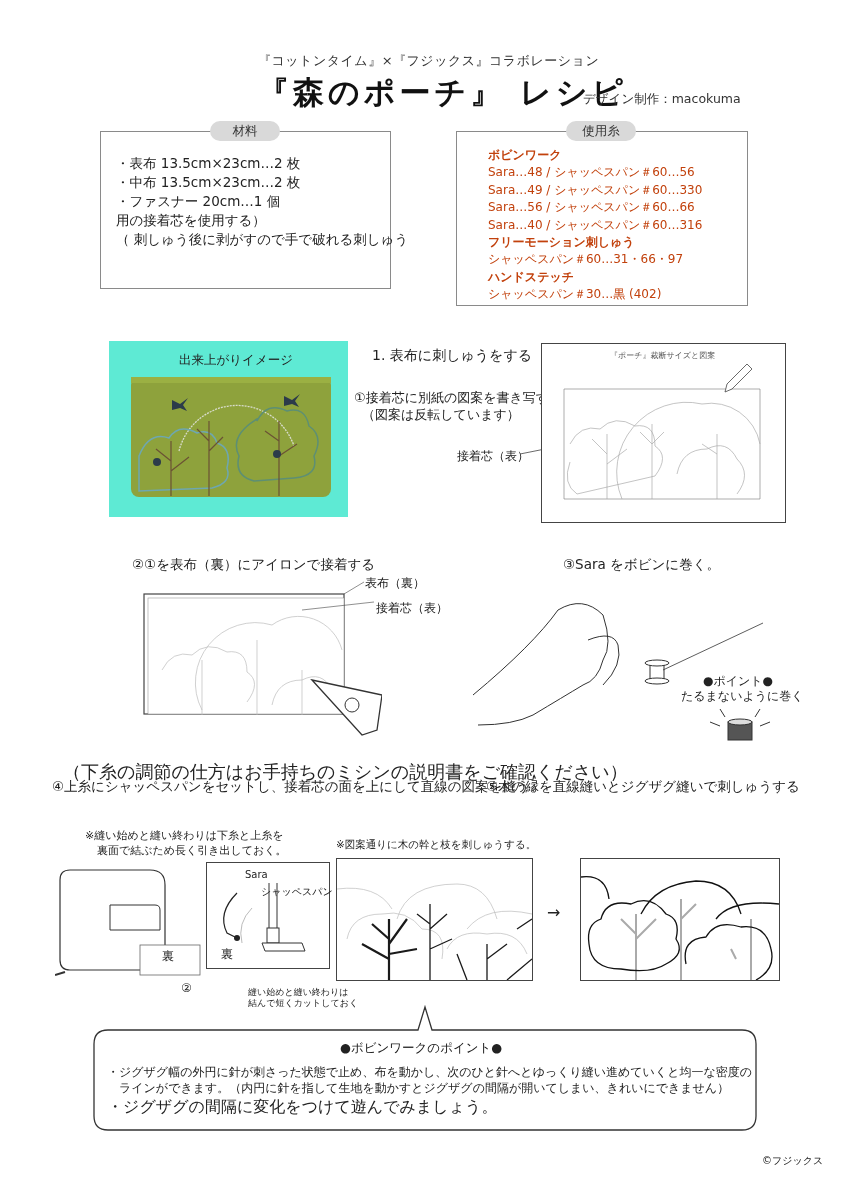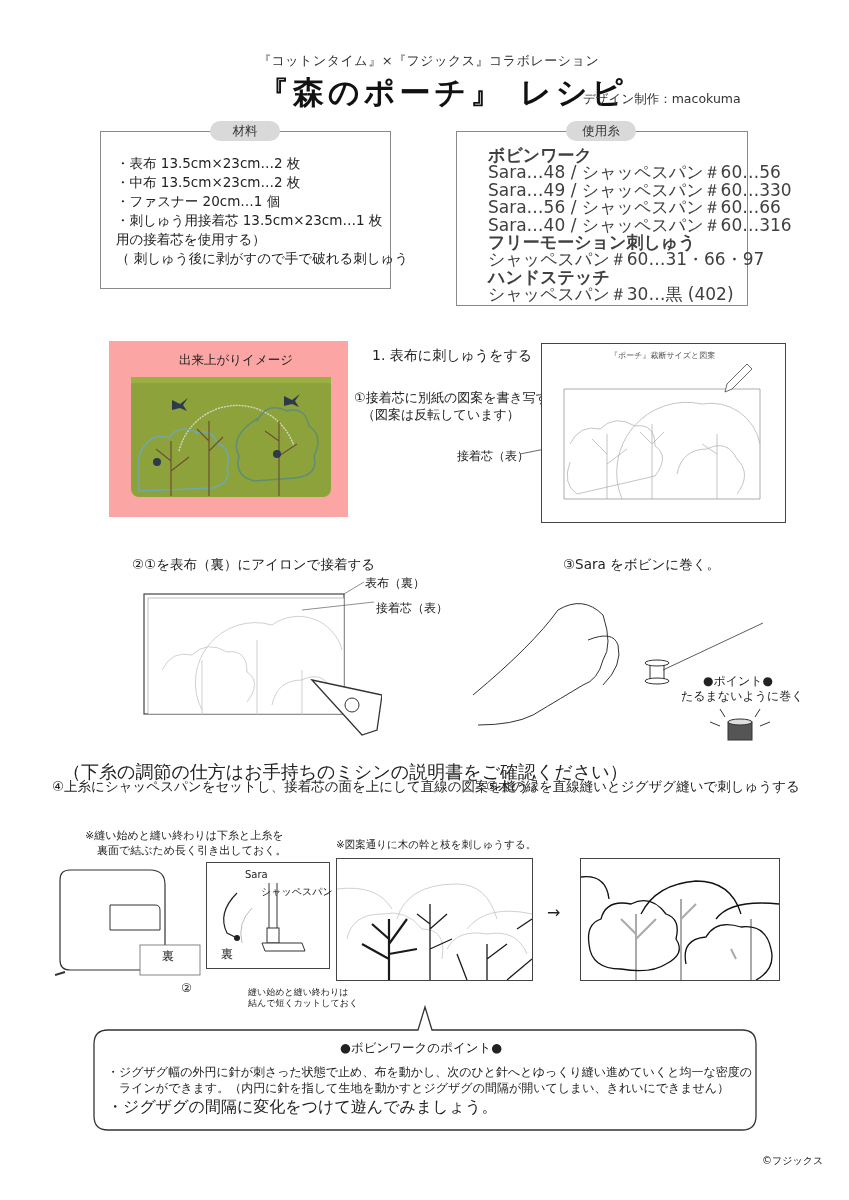--- a/index.html
+++ b/index.html
@@ -6,42 +6,41 @@
   body { width:849px; height:1200px; position:relative; overflow:hidden;
          font-family:"DejaVu Sans","Liberation Sans",sans-serif; color:#231f20; }
   .abs { position:absolute; }
   .subtitle { left:258px; top:52px; font-size:13px; color:#333; letter-spacing:0.5px; }
   .title { left:258px; top:72px; font-size:31px; font-weight:bold; letter-spacing:4px; color:#111; }
   .designer { left:583px; top:91px; font-size:12.5px; color:#333; }
   .box { border:1px solid #8a8a8a; }
   .pill { position:absolute; background:#d9d9d9; border-radius:12px; height:20px; line-height:20px;
           text-align:center; font-size:12.5px; color:#333; }
   .mat-list { left:116px; top:154px; font-size:13.5px; line-height:19px; color:#222; }
-  .thread-list { left:488px; top:147px; font-size:17px; line-height:17.4px; color:#404040; }
+  .thread-list { left:488px; top:147px; font-size:12px; line-height:17.4px; color:#c2410c; }
   .thread-list .hd { font-weight:bold; }
   .txt { font-size:13px; color:#222; white-space:nowrap; }
   .sm { font-size:10px; color:#222; white-space:nowrap; }
-  .photo { left:109px; top:341px; width:239px; height:176px; background:#fca5a5; }
+  .photo { left:109px; top:341px; width:239px; height:176px; background:#5eead4; }
   .frame { background:#fff; border:1.5px solid #444; }
   svg { display:block; }
 </style>
 </head>
 <body>
 
 <div class="abs subtitle">『コットンタイム』×『フジックス』コラボレーション</div>
 <div class="abs title">『森のポーチ』 レシピ</div>
 <div class="abs designer">デザイン制作：macokuma</div>
 
 <div class="abs box" style="left:100px;top:131px;width:289px;height:156px;"></div>
 <div class="pill" style="left:210px;top:121px;width:70px;">材料</div>
 <div class="abs mat-list">
   <div>・表布 13.5cm×23cm…2 枚</div>
   <div>・中布 13.5cm×23cm…2 枚</div>
   <div>・ファスナー 20cm…1 個</div>
-  <div>・刺しゅう用接着芯 13.5cm×23cm…1 枚</div>
   <div>用の接着芯を使用する）</div>
   <div>（ 刺しゅう後に剥がすので手で破れる刺しゅう</div>
 </div>
 
 <div class="abs box" style="left:456px;top:131px;width:290px;height:173px;"></div>
 <div class="pill" style="left:566px;top:121px;width:70px;">使用糸</div>
 <div class="abs thread-list">
   <div class="hd">ボビンワーク</div>
   <div>Sara…48 / シャッペスパン＃60…56</div>
   <div>Sara…49 / シャッペスパン＃60…330</div>

